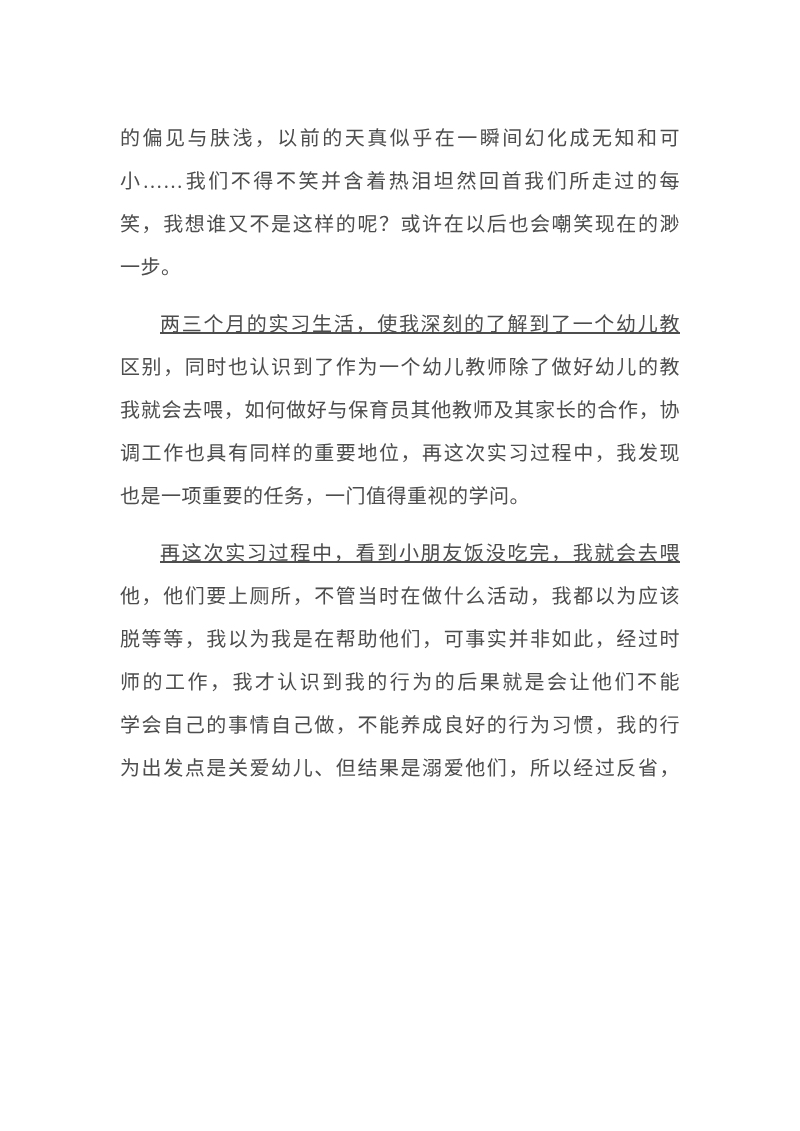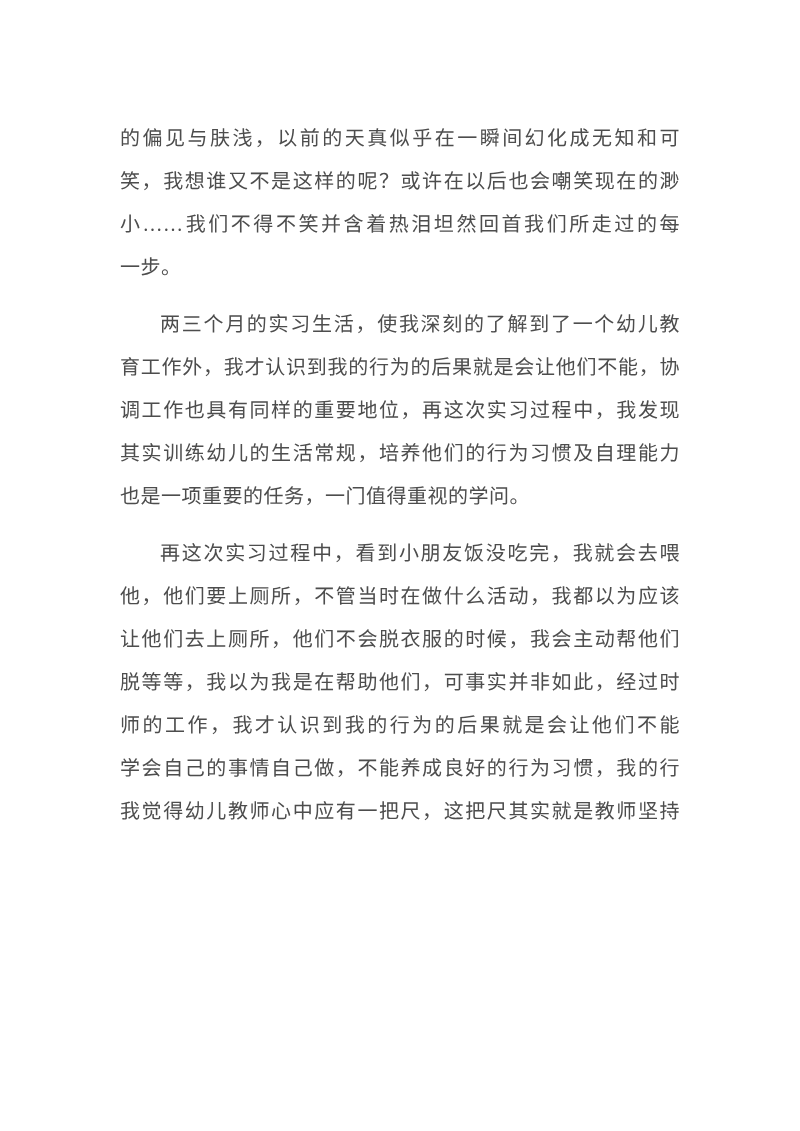--- a/index.html
+++ b/index.html
@@ -24,48 +24,47 @@
     line-height: 43px;
     font-weight: 400;
   }
   .paragraph { margin: 0; }
   .paragraph + .paragraph { margin-top: 14px; }
   .line {
     text-align: justify;
     text-align-last: justify;
     letter-spacing: 0.5px;
   }
-  .line.indent { text-indent: 2em; }
+  .line.indent { text-indent: 2em; text-decoration: underline; }
   .line.end { text-align-last: left; }
 </style>
 </head>
 <body>
 
 <div class="page">
   <div class="doc-body">
 
     <div class="paragraph">
       <div class="line">的偏见与肤浅，以前的天真似乎在一瞬间幻化成无知和可</div>
+      <div class="line">小……我们不得不笑并含着热泪坦然回首我们所走过的每</div>
       <div class="line">笑，我想谁又不是这样的呢？或许在以后也会嘲笑现在的渺</div>
-      <div class="line">小……我们不得不笑并含着热泪坦然回首我们所走过的每</div>
       <div class="line end">一步。</div>
     </div>
 
     <div class="paragraph">
       <div class="line indent">两三个月的实习生活，使我深刻的了解到了一个幼儿教</div>
-      <div class="line">育工作外，我才认识到我的行为的后果就是会让他们不能，协</div>
+      <div class="line">区别，同时也认识到了作为一个幼儿教师除了做好幼儿的教</div>
+      <div class="line">我就会去喂，如何做好与保育员其他教师及其家长的合作，协</div>
       <div class="line">调工作也具有同样的重要地位，再这次实习过程中，我发现</div>
-      <div class="line">其实训练幼儿的生活常规，培养他们的行为习惯及自理能力</div>
       <div class="line end">也是一项重要的任务，一门值得重视的学问。</div>
     </div>
 
     <div class="paragraph">
       <div class="line indent">再这次实习过程中，看到小朋友饭没吃完，我就会去喂</div>
       <div class="line">他，他们要上厕所，不管当时在做什么活动，我都以为应该</div>
-      <div class="line">让他们去上厕所，他们不会脱衣服的时候，我会主动帮他们</div>
       <div class="line">脱等等，我以为我是在帮助他们，可事实并非如此，经过时</div>
       <div class="line">师的工作，我才认识到我的行为的后果就是会让他们不能</div>
       <div class="line">学会自己的事情自己做，不能养成良好的行为习惯，我的行</div>
-      <div class="line">我觉得幼儿教师心中应有一把尺，这把尺其实就是教师坚持</div>
+      <div class="line">为出发点是关爱幼儿、但结果是溺爱他们，所以经过反省，</div>
     </div>
 
   </div>
 </div>
 
 </body></html>

